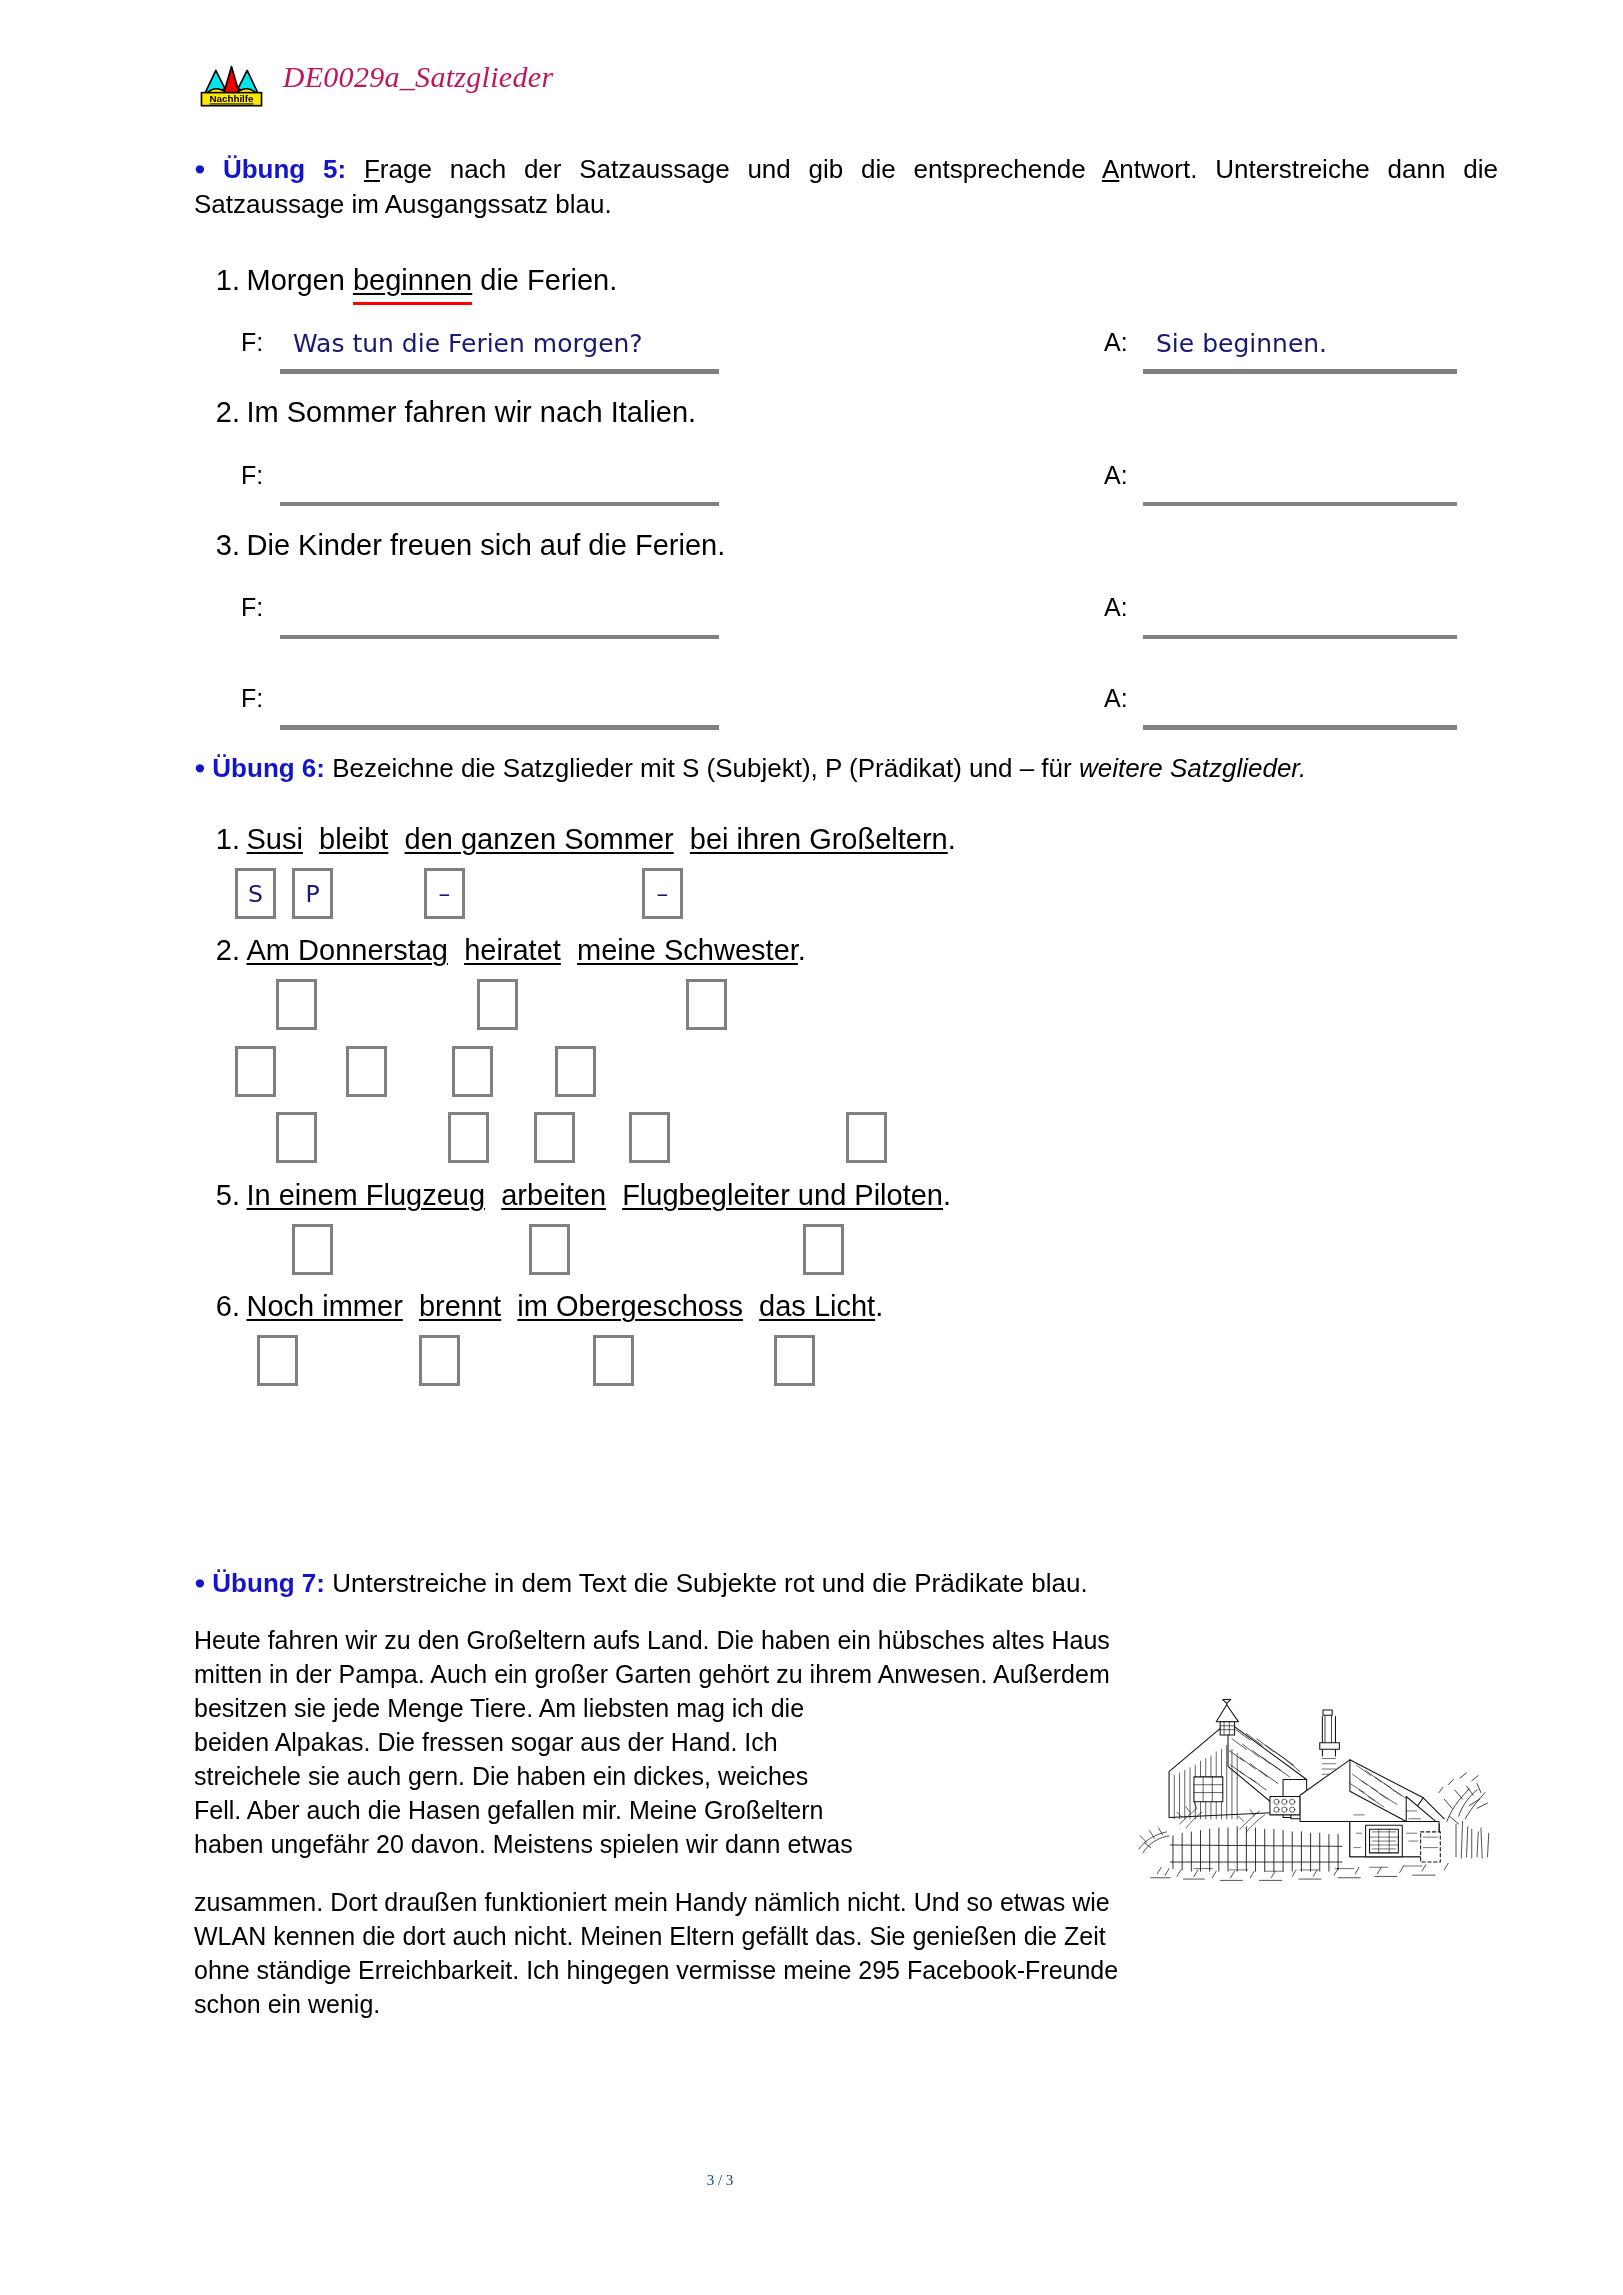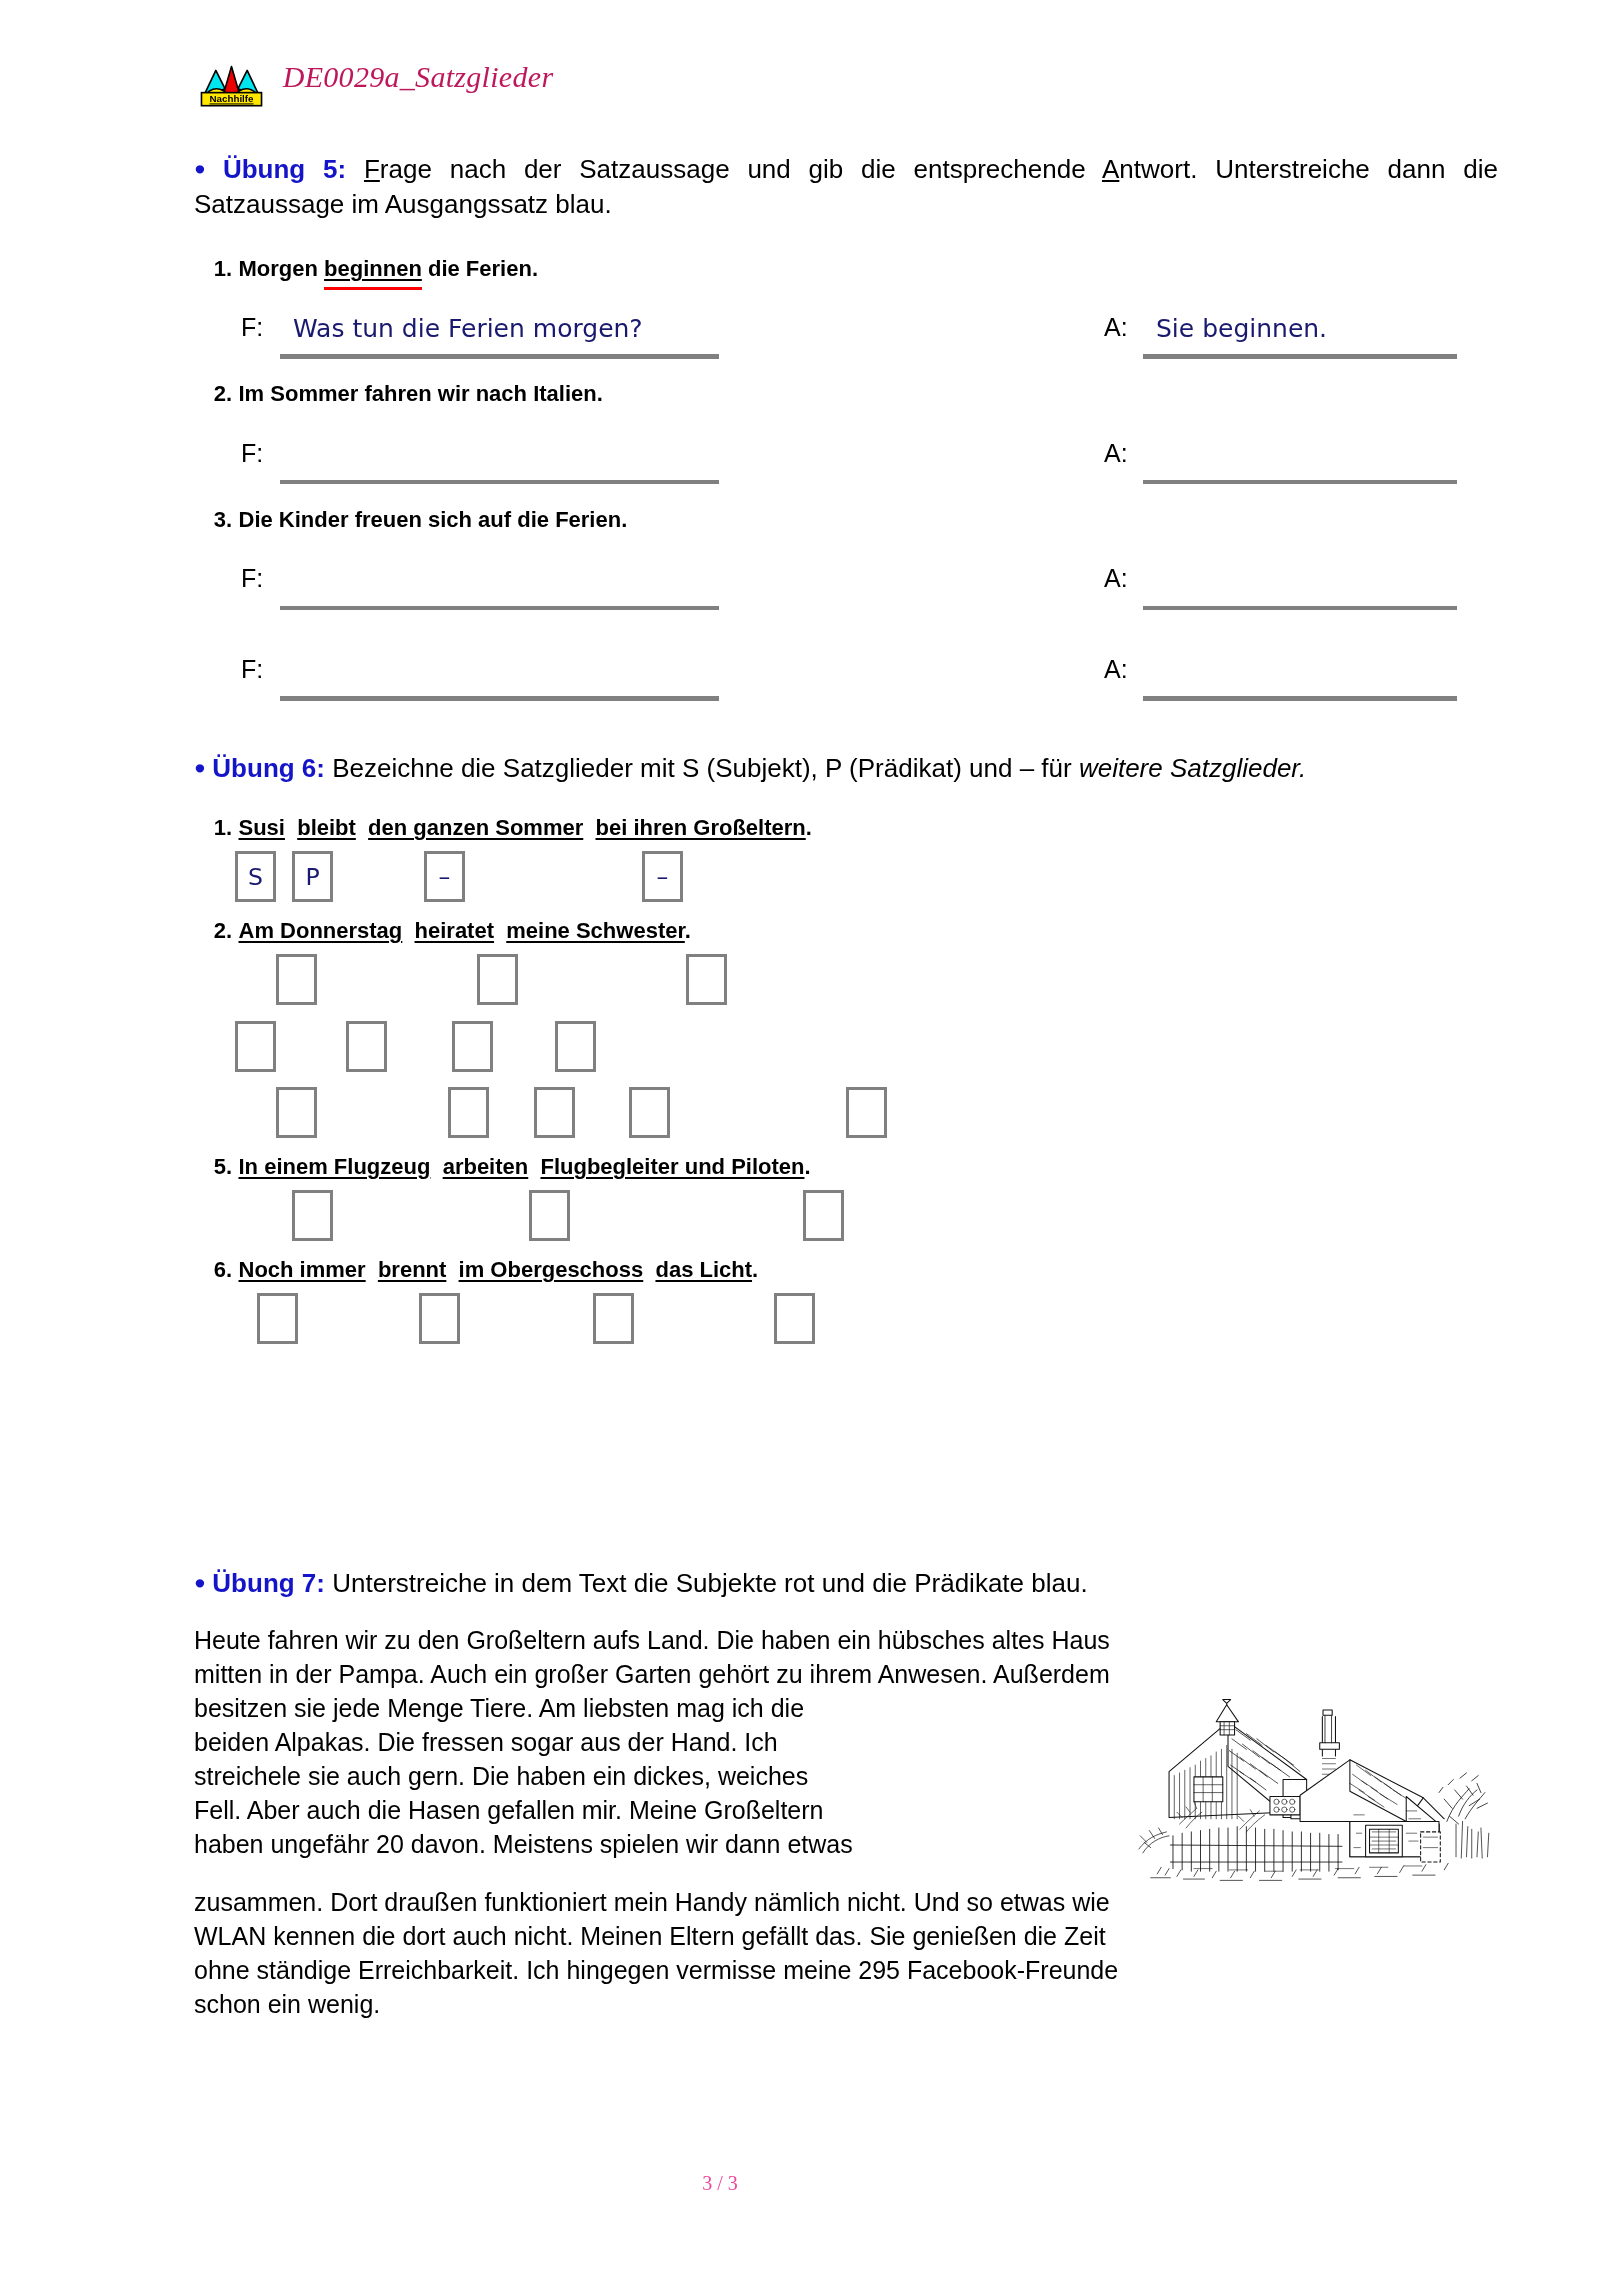--- a/index.html
+++ b/index.html
@@ -72,24 +72,23 @@
     margin-right: 6.5px;
   }
   .ex-head .ex-label {
     color: #1414c8;
     font-weight: bold;
   }
   .ex-head .u { text-decoration: underline; }
   .ex-head .it { font-style: italic; }
 
   .item-row {
-    font-size: 22px;
-    margin: 4px;
+    font-size: 29px;
+    margin: 12px;
     white-space: nowrap;
-    font-weight: bold;
   }
   .item-num {
     display: inline-block;
     width: 34px;
     text-align: right;
     margin-right: 6.5px;
   }
 
   .u-black { text-decoration: underline; text-decoration-thickness: 2px; text-underline-offset: 3.3px; }
   .red-mark {
@@ -163,22 +162,22 @@
   .house svg { display:block; width:100%; height:100%; }
 
   
   .footer {
     position: absolute;
     left: 0;
     top: 2172px;
     width: 1440px;
     text-align: center;
     font-family: "Liberation Serif", serif;
-    font-size: 20px;
-    color: #ec4899;
+    font-size: 15px;
+    color: #0c4a6e;
   }
 </style>
 </head>
 <body>
 
 <div class="page">
 
   <div class="header">
     <div class="logo">
       <svg viewBox="0 0 108 72" width="71" height="47" aria-hidden="true">

